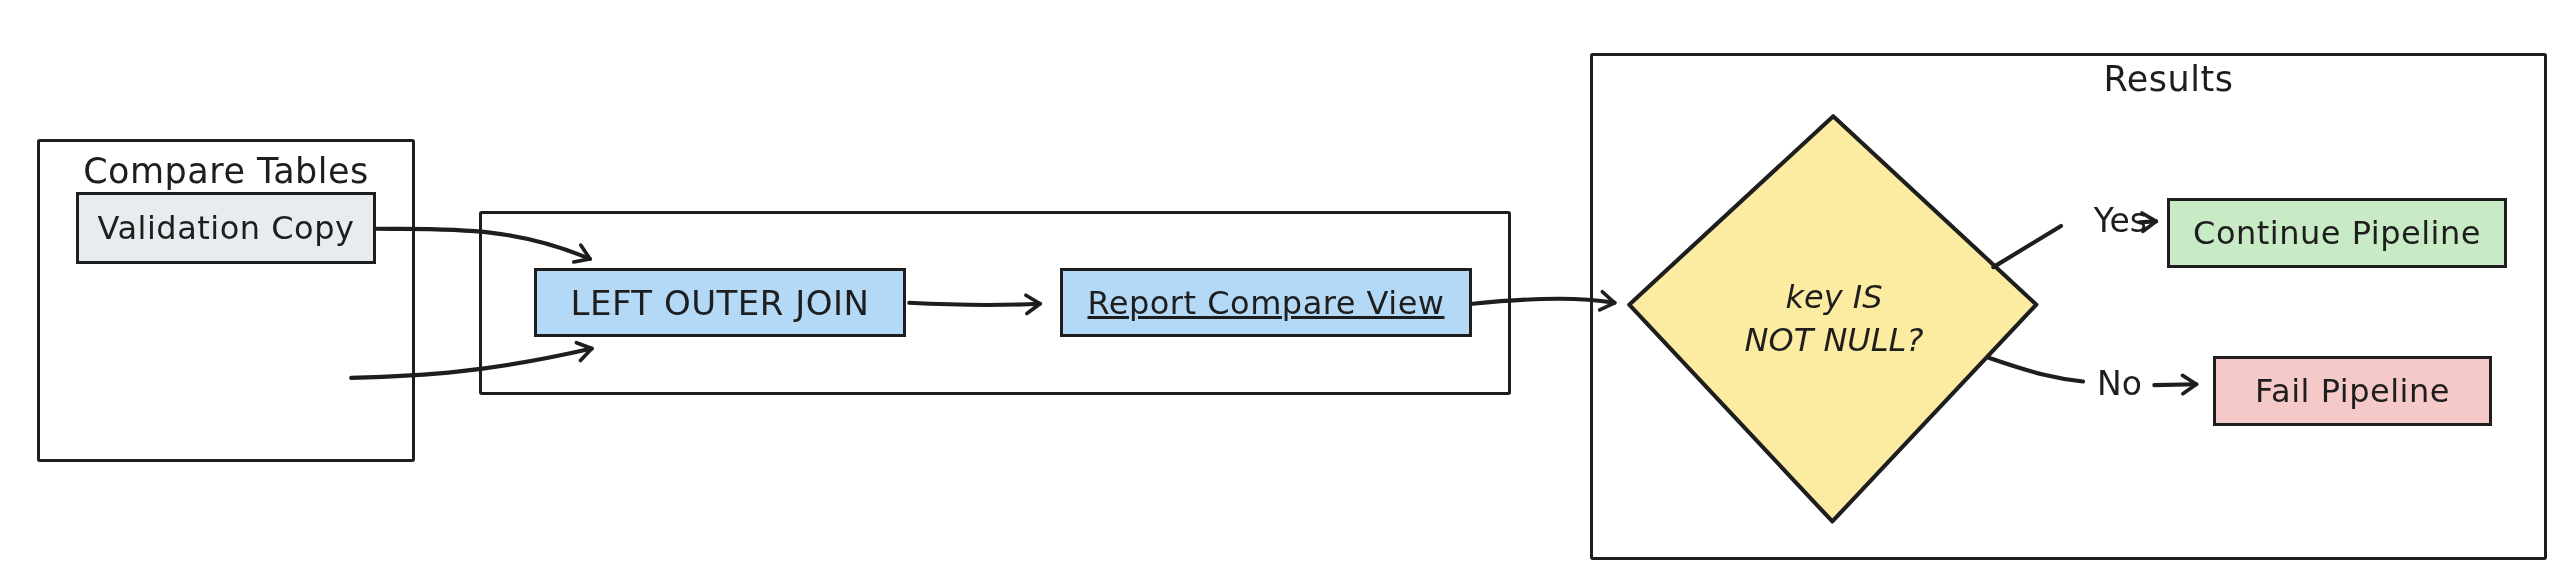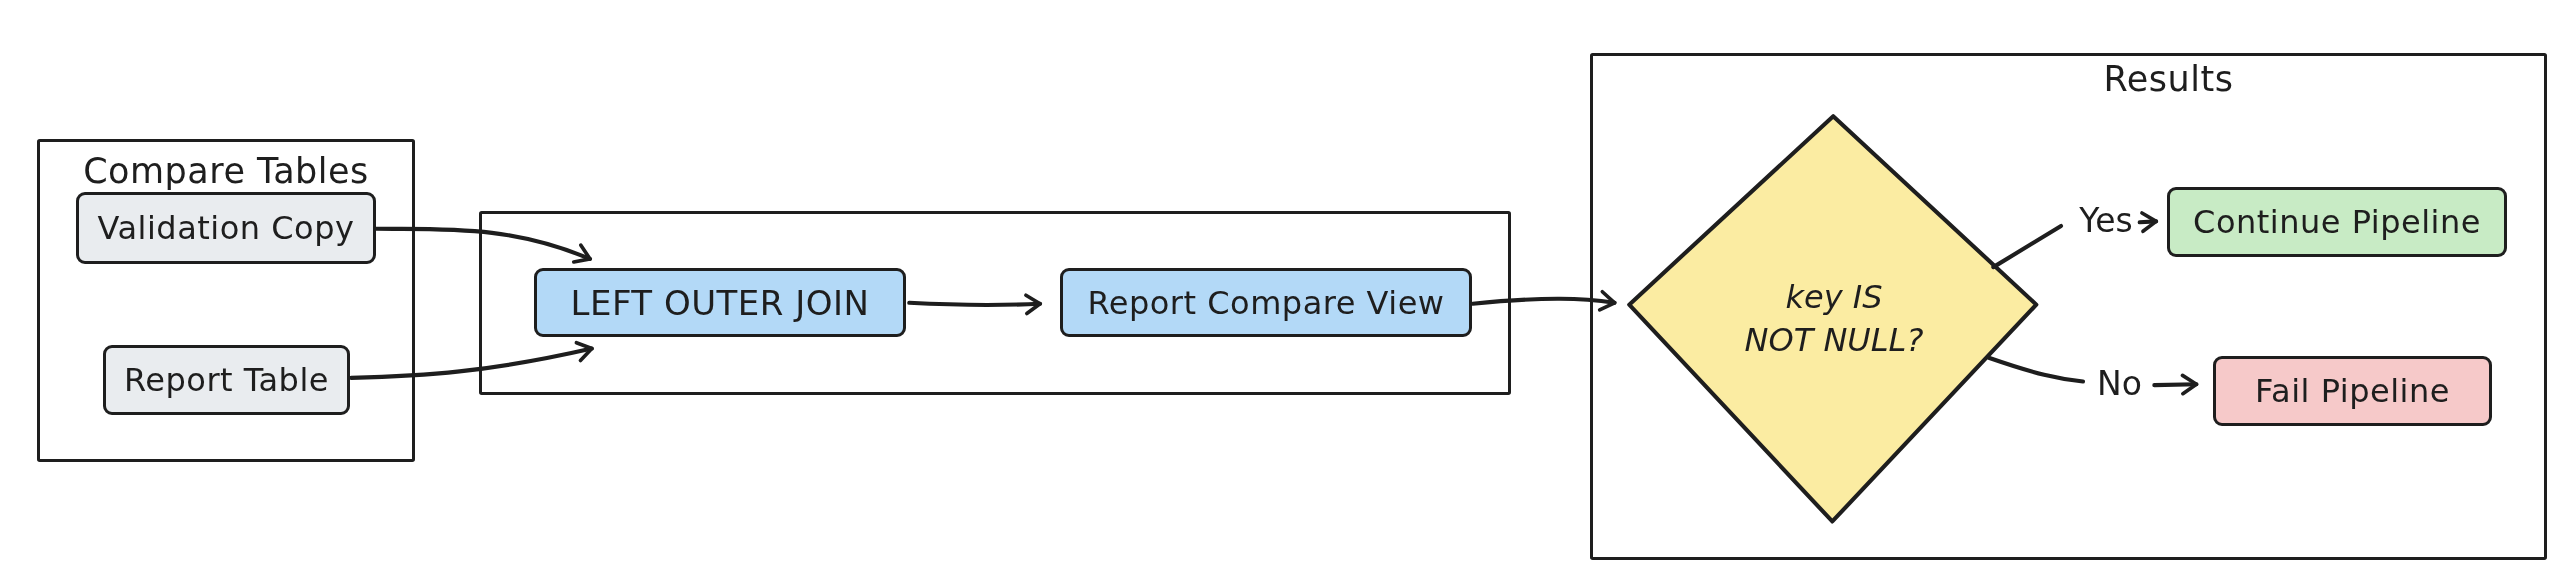--- a/index.html
+++ b/index.html
@@ -37,34 +37,34 @@
   #frame-validation { left: 479px;  top: 211px; width: 1032px; height: 184px; }
   #frame-results    { left: 1590px; top: 53px;  width: 957px; height: 507px; }
   #title-source     { left: 37px;   top: 151px; width: 378px; }
   #title-validation { left: 479px;  top: 222px; width: 1032px; font-size: 33px; }
   #title-results    { left: 1590px; top: 59px;  width: 1157px; }
 
   
   .node {
     position: absolute;
     border: 3.7px solid #1e1e1e;
-    border-radius: 9px;
+    border-radius: 0;
     box-sizing: border-box;
     display: flex;
     align-items: center;
     justify-content: center;
     font-size: 32px;
     letter-spacing: 0.5px;
     white-space: nowrap;
     z-index: 2;
   }
   #node-validation-copy { left: 76px;   top: 192px; width: 300px; height: 72px; }
   #node-report-table    { left: 103px;  top: 345px; width: 247px; height: 70px; }
   #node-left-outer-join { left: 534px;  top: 268px; width: 372px; height: 69px; font-size: 34px; }
-  #node-report-compare  { left: 1060px; top: 268px; width: 412px; height: 69px; }
+  #node-report-compare  { left: 1060px; top: 268px; width: 412px; height: 69px; text-decoration: underline; }
   #node-continue        { left: 2167px; top: 187px; width: 340px; height: 70px; }
   #node-fail            { left: 2213px; top: 356px; width: 279px; height: 70px; }
 
   
   #svg-layer {
     position: absolute;
     left: 0; top: 0;
     width: 2576px;
     height: 580px;
     z-index: 4;
@@ -81,52 +81,49 @@
     line-height: 43px;
     z-index: 5;
   }
   
   .edge-label {
     position: absolute;
     font-size: 33px;
     z-index: 5;
     white-space: nowrap;
   }
-  #label-yes { left: 2065px; top: 201px; width: 82px; text-align: center; }
+  #label-yes { left: 2065px; top: 201px; width: 82px; text-align: right; }
   #label-no  { left: 2080px; top: 364px; width: 79px; text-align: center; }
 </style>
 </head>
 <body>
 
 <div class="canvas">
 
   <div class="frame" id="frame-source"></div>
   <div class="frame" id="frame-validation"></div>
   <div class="frame" id="frame-results"></div>
 
   <div class="frame-title" id="title-source">Compare Tables</div>
   <div class="frame-title" id="title-results">Results</div>
 
   <div class="node" id="node-validation-copy" style="background-color: rgb(233, 236, 239);">
     <span>Validation Copy</span>
   </div>
 
-  <div class="node" id="node-report-table" style="background-color: rgb(233, 236, 239);">
-    <span>Report Table</span>
-  </div>
 
   <div class="node" id="node-left-outer-join" style="background-color: rgb(179, 217, 247); text-align: right;">
     <span>LEFT OUTER JOIN</span>
   </div>
 
   <div class="node" id="node-report-compare" style="background-color: rgb(179, 217, 247);">
     <span>Report Compare View</span>
   </div>
 
-  <div class="node" id="node-continue" style="background-color: rgb(200, 235, 197);">
+  <div class="node" id="node-continue" style="background-color: rgb(200, 235, 197); margin-top: 11px;">
     <span>Continue Pipeline</span>
   </div>
 
   <div class="node" id="node-fail" style="background-color: rgb(246, 201, 201);">
     <span>Fail Pipeline</span>
   </div>
 
   <div class="diamond-label">
     <div>key IS</div>
     <div>NOT NULL?</div>

